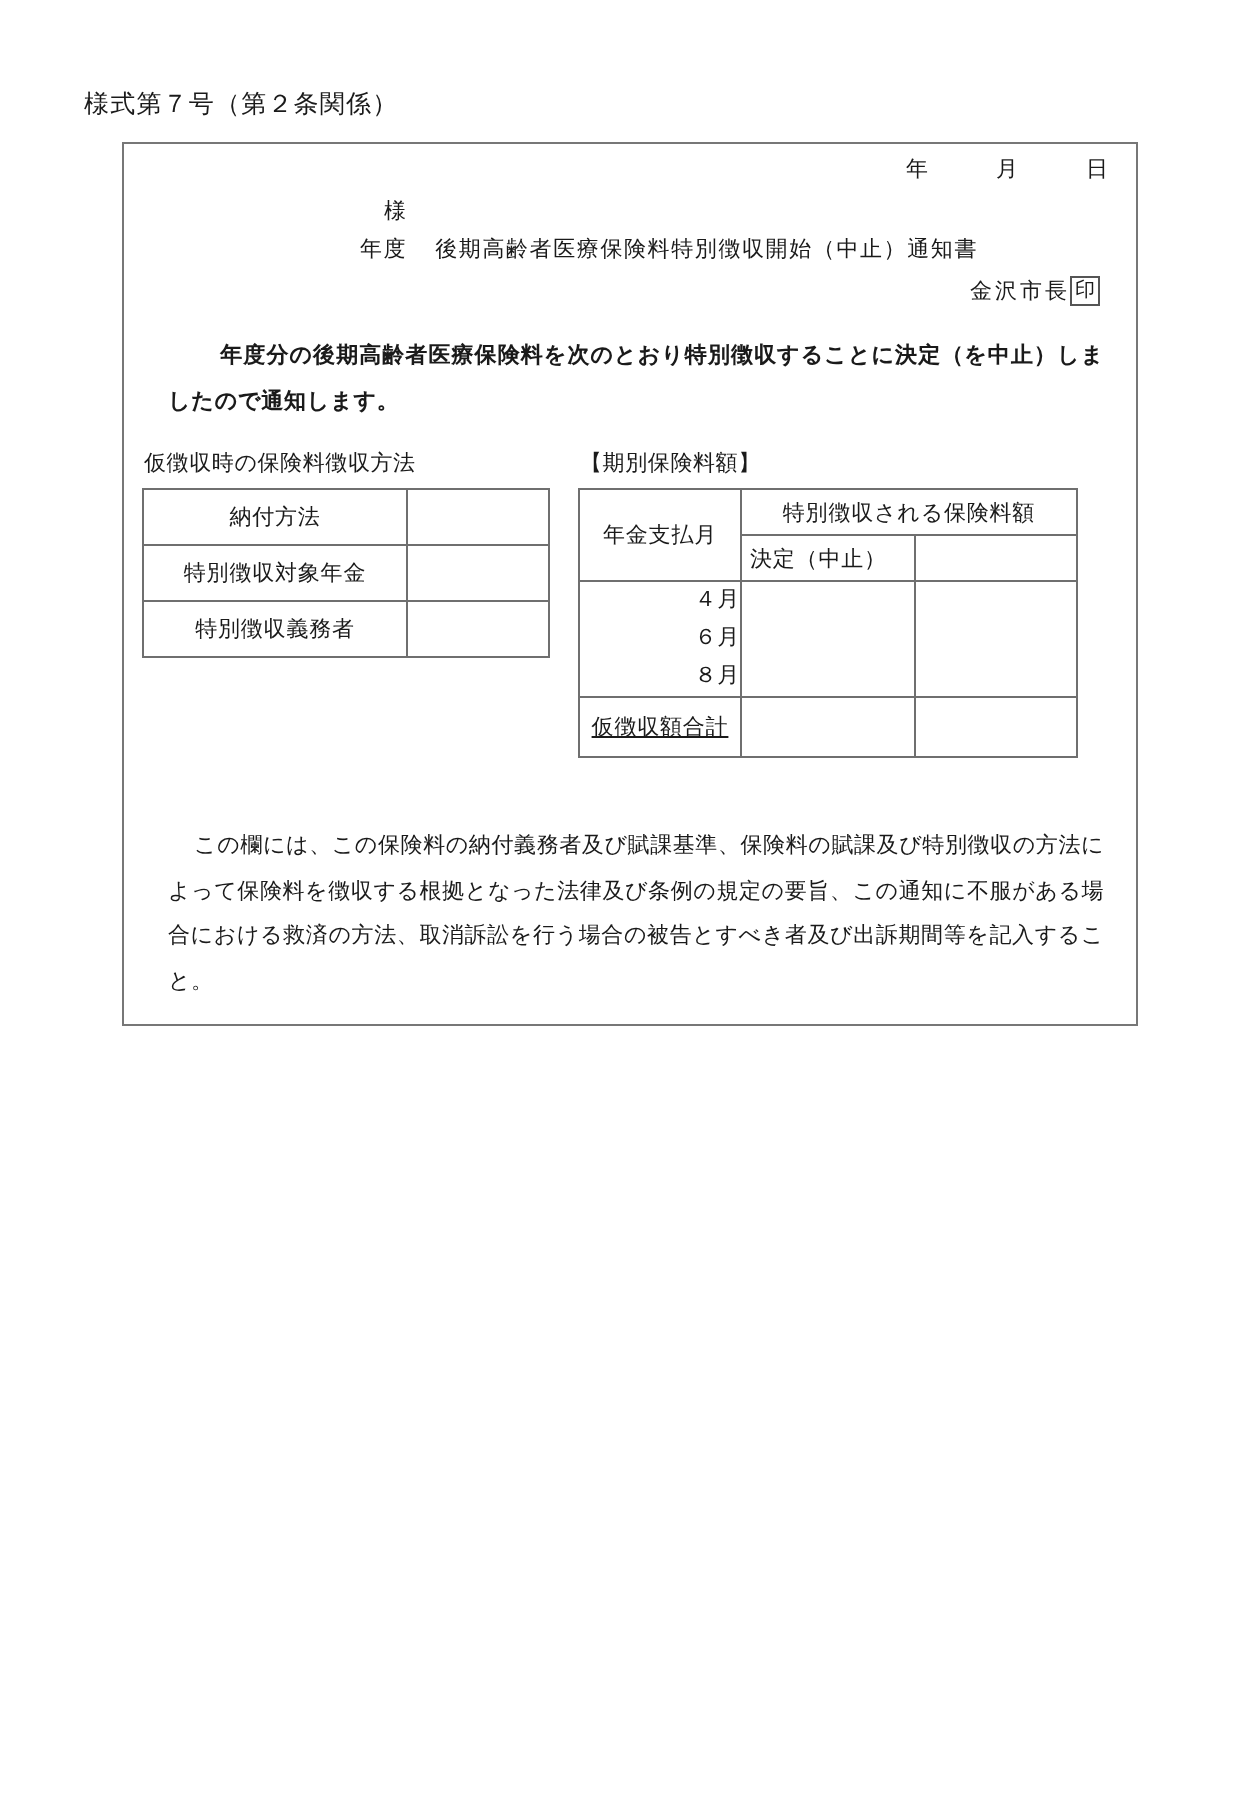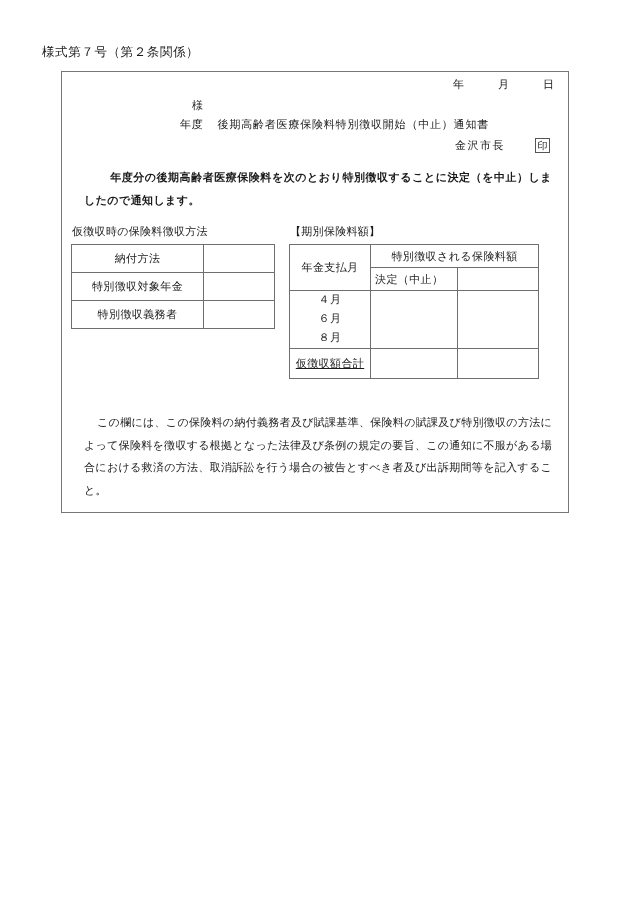--- a/index.html
+++ b/index.html
@@ -74,21 +74,20 @@
   }
   .doc-title .fy-label { margin-right: 14px; }
 
   
   .issuer-row {
     position: absolute;
     right: 18px;
     top: 66px;
     display: flex;
     align-items: center;
-    gap: 30px;
   }
   .issuer-name {
     font-size: 11px;
     letter-spacing: 1.5px;
   }
   .seal-box {
     width: 15px;
     height: 15px;
     border: 1px solid #555555;
     box-sizing: border-box;
@@ -143,21 +142,21 @@
   .table-left td.val.yen {
     text-align: right;
     padding-right: 5px;
   }
 
   .table-right { left: 227px; top: 172px; }
   .table-right td.month-head  { width: 80px; height: 44px; }
   .table-right td.amount-head { height: 22px; }
   .table-right td.sub-head    { width: 82px; height: 22px; text-align: left; padding-left: 4px; }
   .table-right td.blank-head  { width: 80px; height: 22px; }
-  .table-right td.months      { width: 80px; height: 56px; line-height: 1.72; }
+  .table-right td.months      { width: 80px; height: 56px; line-height: 1.72; text-align: right; }
   .table-right td.cell        { height: 56px; }
   .table-right td.total-lbl   { width: 80px; height: 29px; text-decoration: underline; }
   .table-right td.total-cell  { height: 29px; }
 
   
   .footnote {
     position: absolute;
     left: 22px;
     top: 340px;
     width: 468px;

